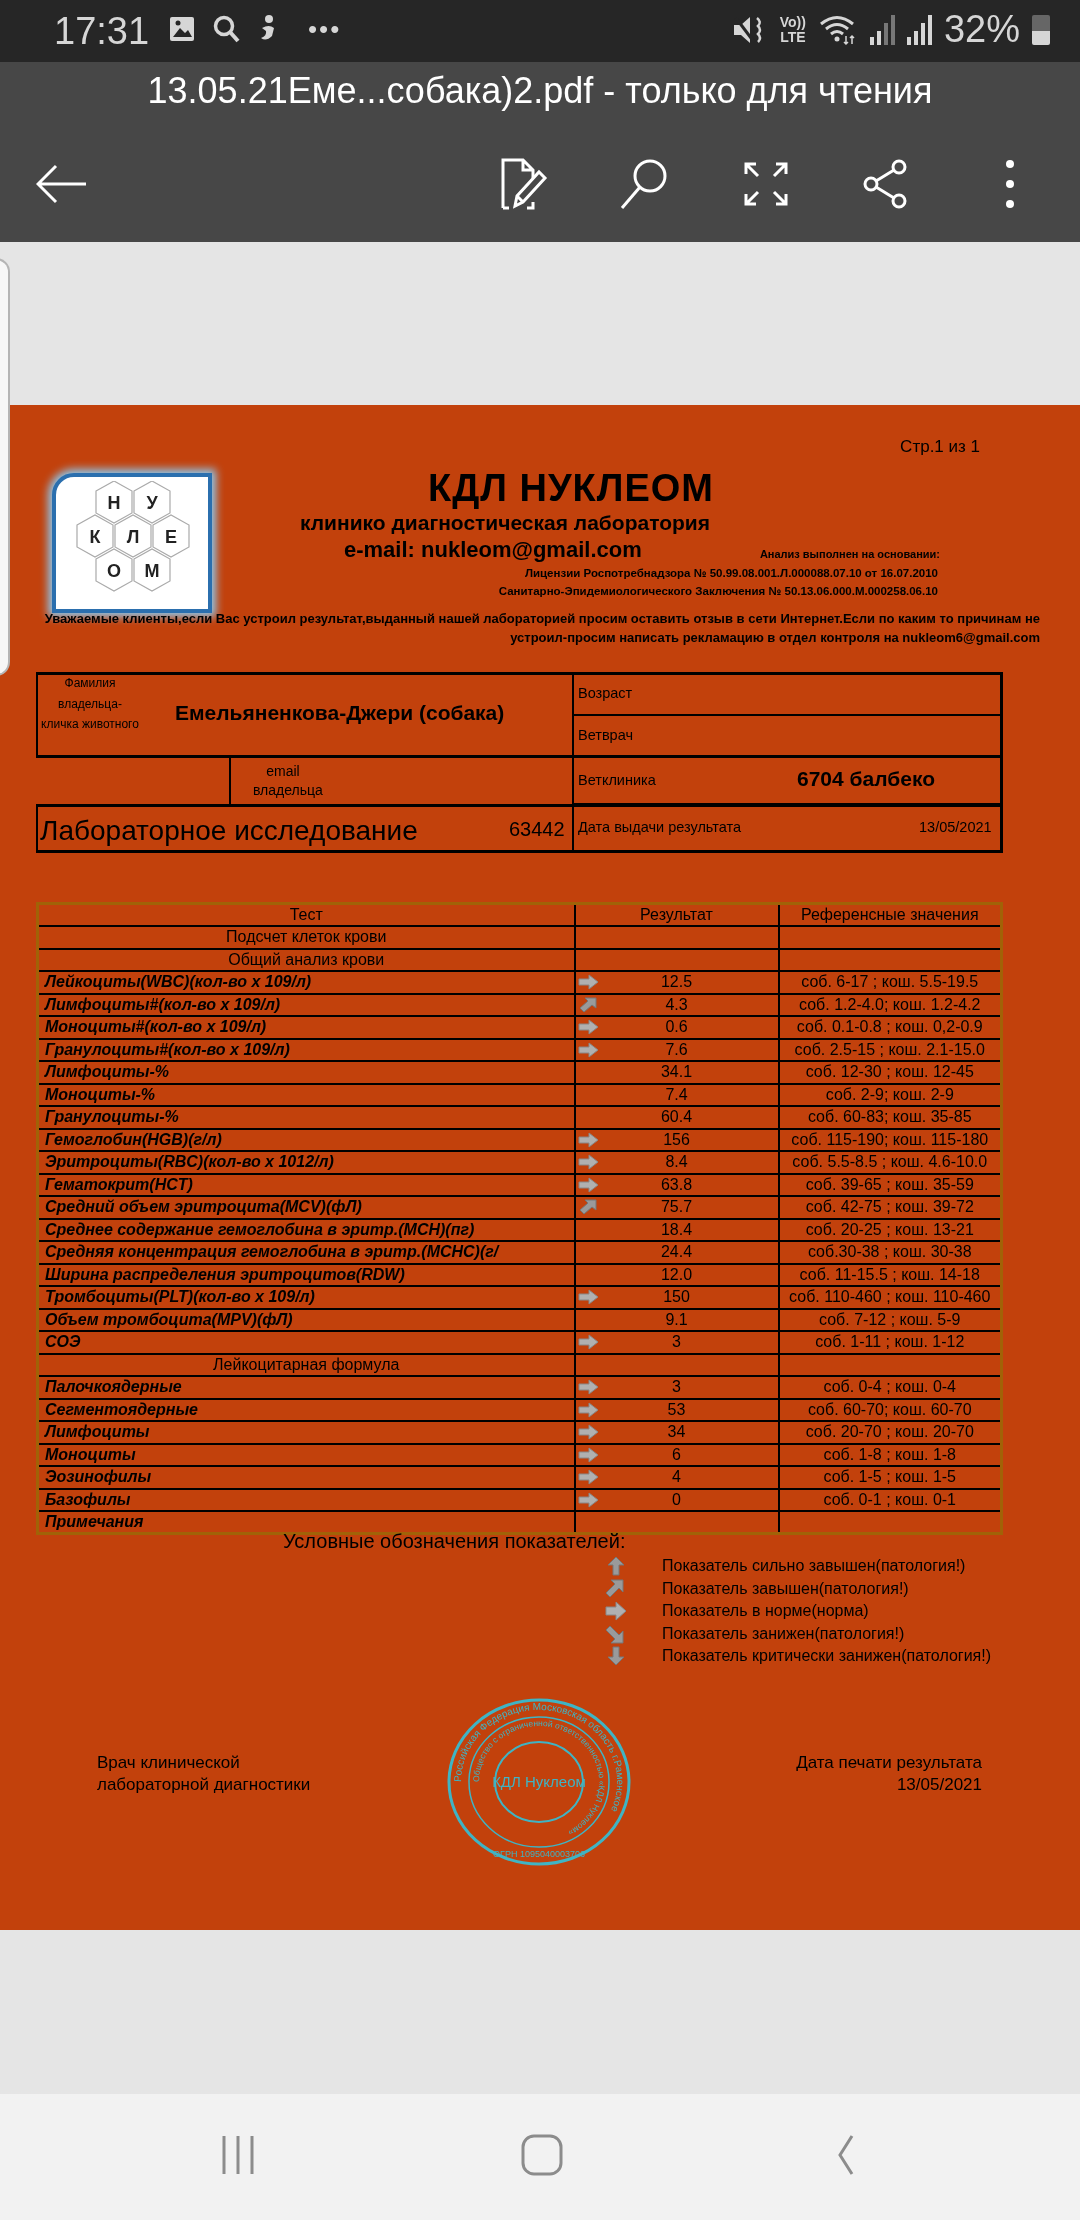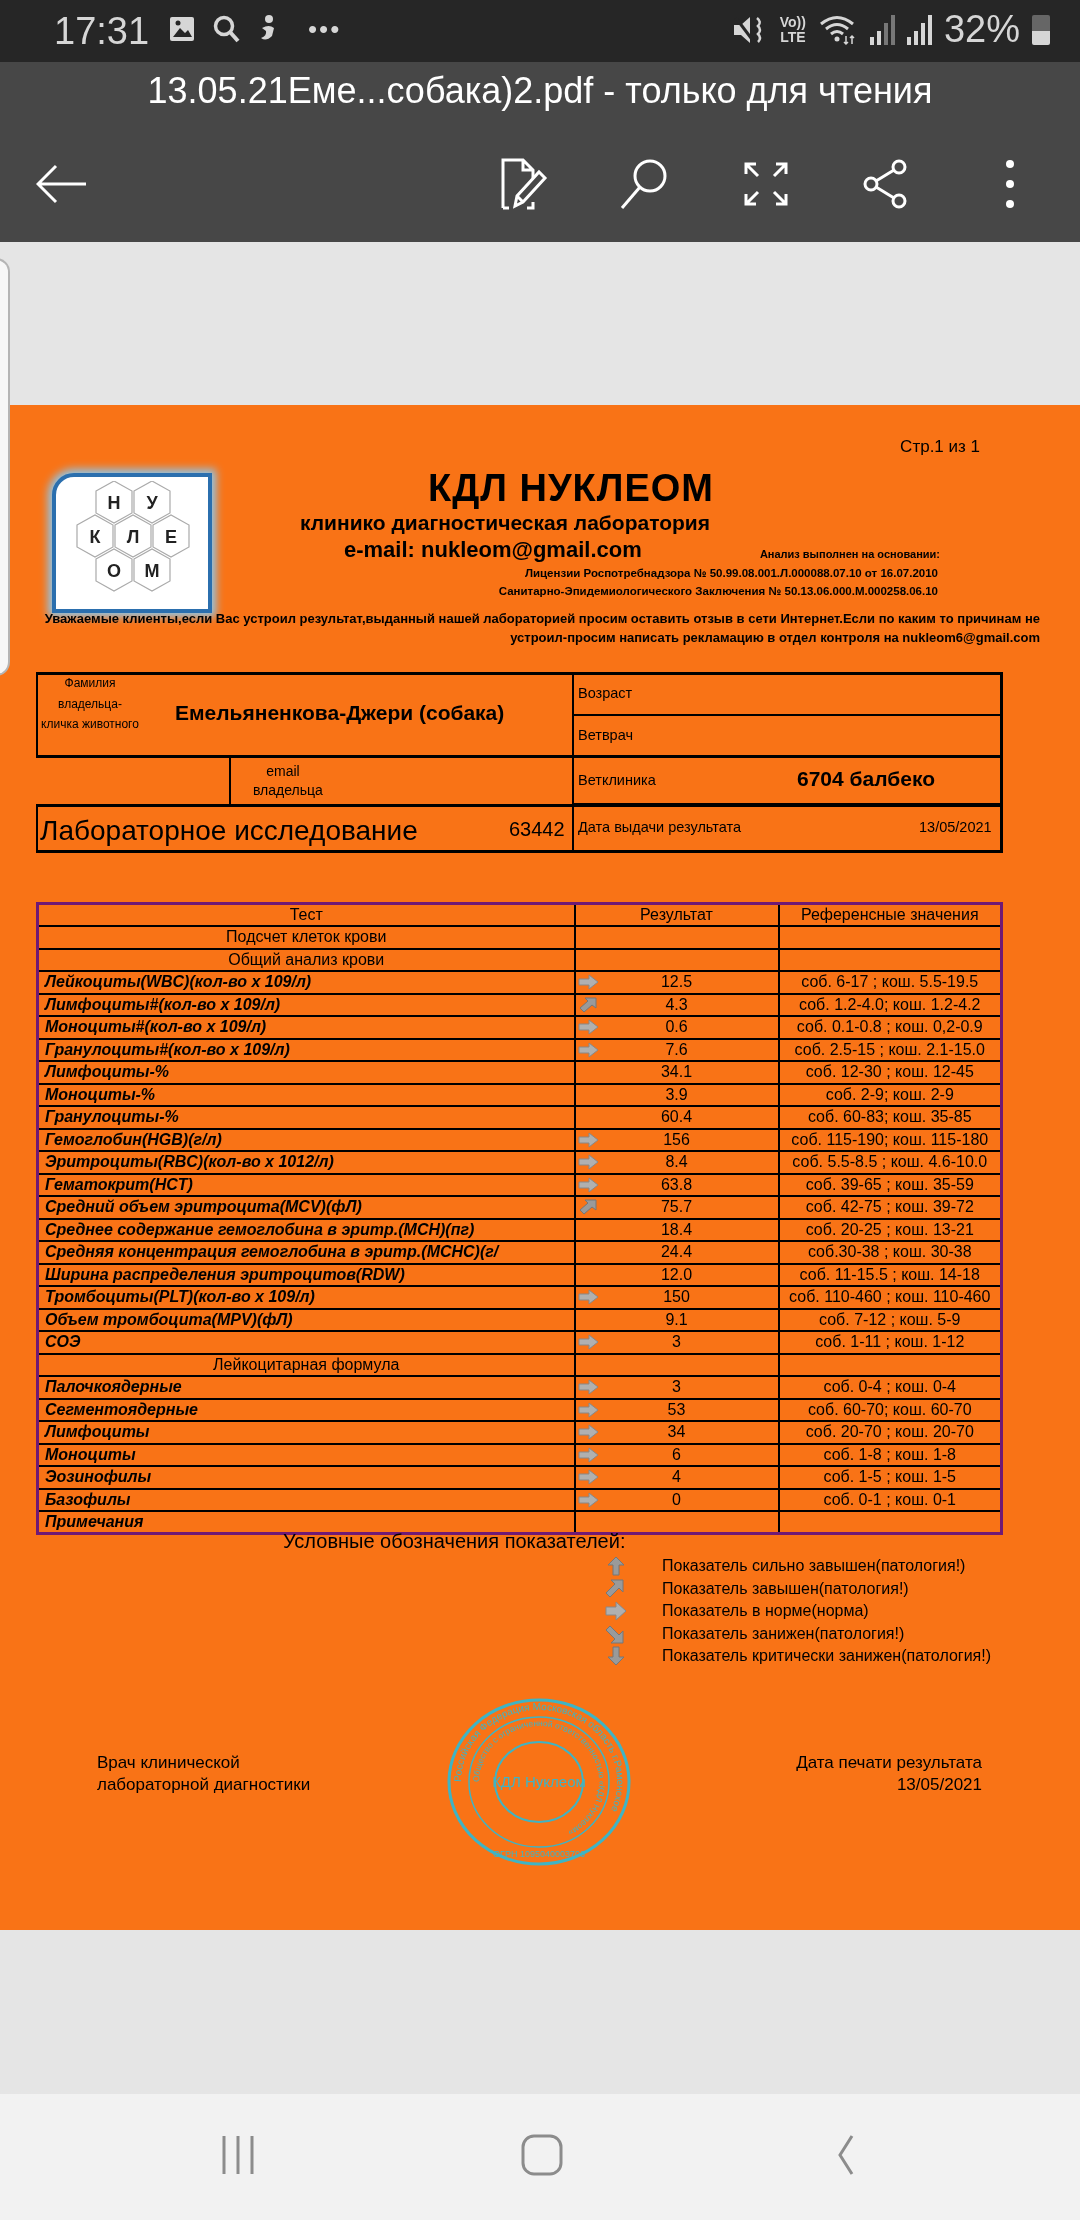--- a/index.html
+++ b/index.html
@@ -14,35 +14,35 @@
   .bars i { display: block; width: 4px; background: #d6d6d6; }
 
   .appbar { position: absolute; left: 0; top: 62px; width: 1080px; height: 180px; background: #474747; color: #fff; }
   .appbar .title { position: absolute; left: 0; width: 1080px; top: 8px; text-align: center; font-size: 36px; }
   .appbar .icon { position: absolute; top: 92px; width: 60px; height: 60px; display: flex; align-items: center; justify-content: center; }
   .appbar svg { stroke: #fff; fill: none; stroke-width: 3; }
 
   .grayzone { position: absolute; left: 0; width: 1080px; background: #e5e5e5; }
   .scroll-handle { position: absolute; left: -20px; top: 258px; width: 30px; height: 418px; border: 2px solid #b5b5b5; border-left: none; border-radius: 0 14px 14px 0; background: #f7f7f7; }
 
-  .page { position: absolute; left: 0; top: 405px; width: 1080px; height: 1525px; background: #f97316; color: #000; }
+  .page { position: absolute; left: 0; top: 405px; width: 1080px; height: 1525px; background: #c2410c; color: #000; }
   .pg-num { position: absolute; right: 100px; top: 32px; font-size: 17px; }
   .logo { position: absolute; left: 52px; top: 68px; width: 160px; height: 140px; border: 4px solid #2b6fae; border-radius: 22px 0 0 0; box-shadow: 0 0 8px 4px #8cc8ec; background: #fff; }
   .logo svg { position: absolute; left: 8px; top: 4px; }
   .lab-title { position: absolute; left: 0; width: 1080px; top: 62px; text-align: center; font-size: 38px; font-weight: 900; letter-spacing: 1px; padding-left: 62px; }
   .lab-sub { position: absolute; left: 300px; top: 106px; font-size: 21px; font-weight: bold; }
   .lab-email { position: absolute; left: 344px; top: 132px; font-size: 22px; font-weight: bold; }
   .basis { position: absolute; right: 140px; top: 143px; font-size: 11px; font-weight: bold; }
   .license1 { position: absolute; right: 142px; top: 162px; font-size: 11.5px; font-weight: bold; }
   .license2 { position: absolute; right: 142px; top: 180px; font-size: 11.5px; font-weight: bold; }
   .notice { position: absolute; left: 40px; width: 1000px; top: 204px; text-align: right; font-size: 13px; font-weight: bold; line-height: 19px; }
   .box { position: absolute; border: 2px solid #000; }
   .lbl { position: absolute; font-size: 14.5px; }
 
-  table.res { position: absolute; left: 36px; top: 497px; width: 967px; border-collapse: collapse; border: 3px solid #701a75; }
+  table.res { position: absolute; left: 36px; top: 497px; width: 967px; border-collapse: collapse; border: 3px solid #a16207; }
   table.res td { border: 2px solid #000; height: 22.5px; font-size: 16px; padding: 0 6px; line-height: 18px; white-space: nowrap; overflow: hidden; }
   table.res td.c1 { width: 537px; }
   table.res td.c2 { width: 204px; text-align: center; position: relative; }
   table.res td.c3 { text-align: center; }
   table.res td.hdr { text-align: center; }
   table.res td.bi { font-weight: bold; font-style: italic; }
   .arr { position: absolute; left: 2px; top: 2px; width: 22px; height: 16px; }
 
   .legend-title { position: absolute; left: 283px; top: 1125px; font-size: 20px; }
   .legend { position: absolute; left: 604px; top: 1150px; }
@@ -263,21 +263,21 @@
             </svg><span>7.6</span></td>
           <td class="c3">соб. 2.5-15 ; кош. 2.1-15.0</td>
         </tr>
         <tr>
           <td class="c1 bi">Лимфоциты-%</td>
           <td class="c2"><span>34.1</span></td>
           <td class="c3">соб. 12-30 ; кош. 12-45</td>
         </tr>
         <tr>
           <td class="c1 bi">Моноциты-%</td>
-          <td class="c2"><span>3.9</span></td>
+          <td class="c2"><span>7.4</span></td>
           <td class="c3">соб. 2-9; кош. 2-9</td>
         </tr>
         <tr>
           <td class="c1 bi">Гранулоциты-%</td>
           <td class="c2"><span>60.4</span></td>
           <td class="c3">соб.  60-83; кош. 35-85</td>
         </tr>
         <tr>
           <td class="c1 bi">Гемоглобин(HGB)(г/л)</td>
           <td class="c2"><svg class="arr" viewBox="0 0 22 16">

